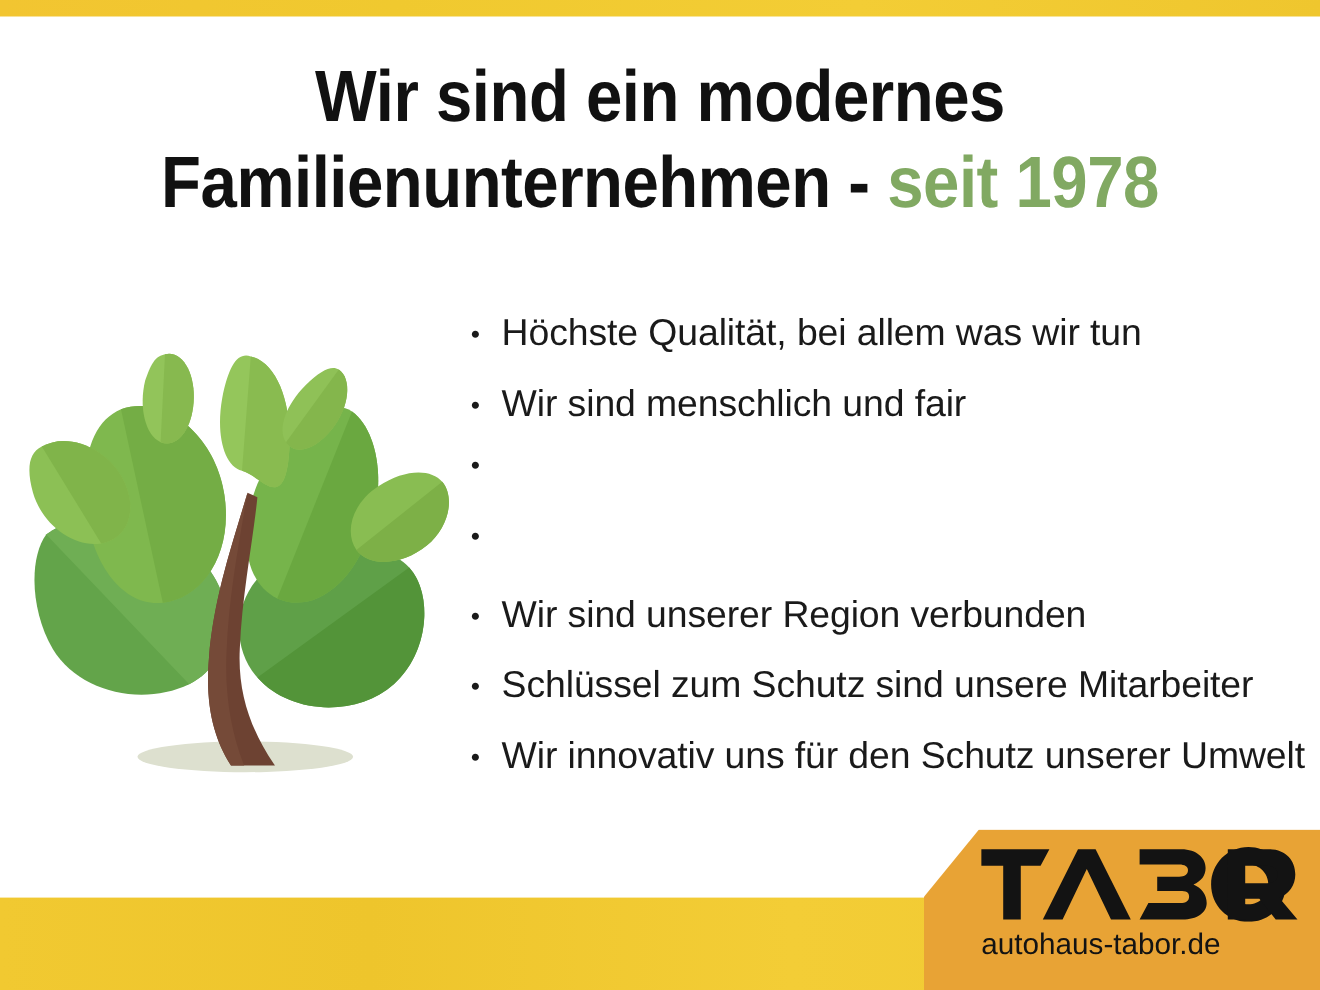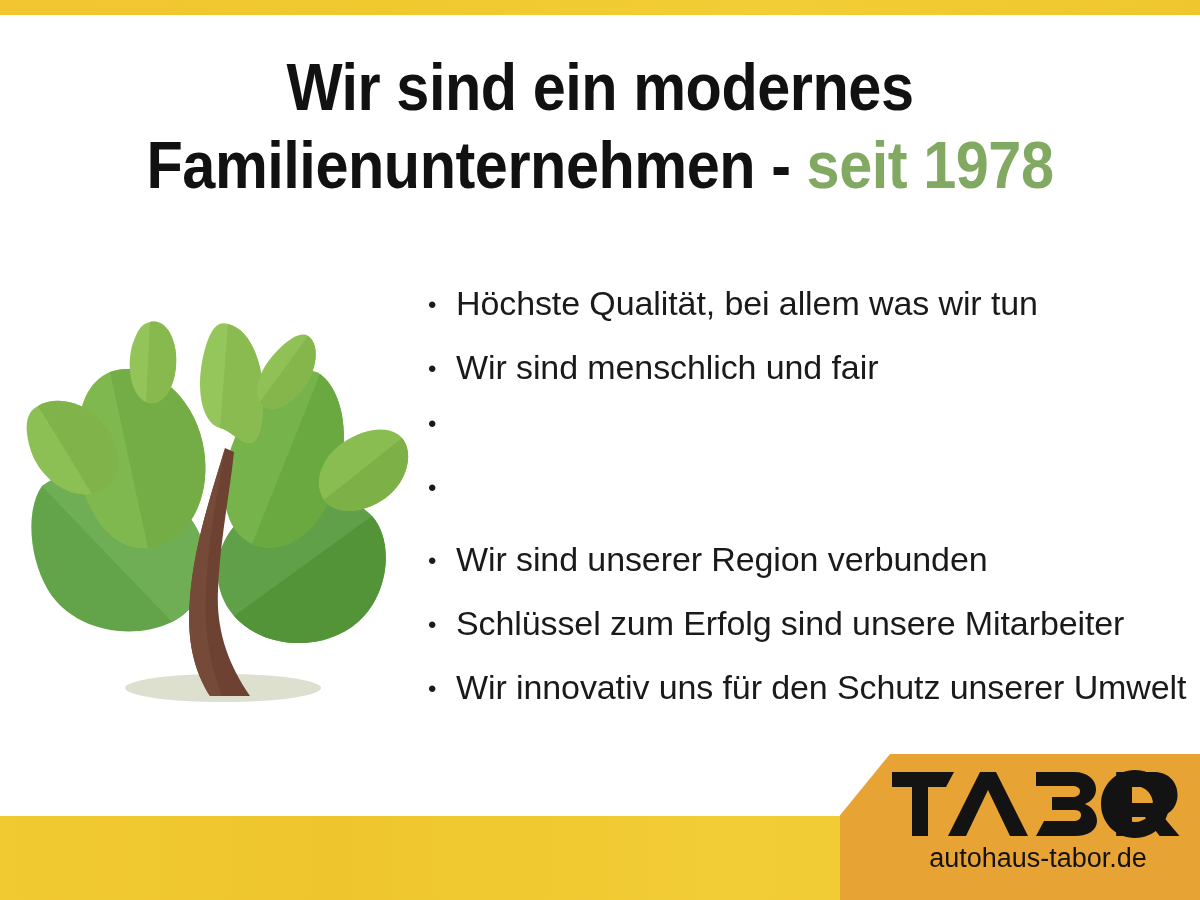--- a/index.html
+++ b/index.html
@@ -124,21 +124,20 @@
   }
   .logo-mark svg { display: block; }
   .logo-url {
     position: absolute;
     left: 52px;
     top: 88px;
     width: 292px;
     font-size: 27px;
     line-height: 32px;
     color: #131313;
-    text-align: center;
     letter-spacing: 0px;
     white-space: nowrap;
   }
 </style>
 </head>
 <body>
 
 <div id="slide">
 
   <div class="top-bar"></div>
@@ -217,21 +216,21 @@
     </div>
     <div class="bullet-row">
       <span class="bullet-dot">•</span>
     </div>
     <div class="bullet-row">
       <span class="bullet-dot">•</span>
       <span class="bullet-text">Wir sind unserer Region verbunden</span>
     </div>
     <div class="bullet-row">
       <span class="bullet-dot">•</span>
-      <span class="bullet-text">Schlüssel zum Erfolg sind unsere Mitarbeiter</span>
+      <span class="bullet-text">Schlüssel zum Schutz sind unsere Mitarbeiter</span>
     </div>
     <div class="bullet-row">
       <span class="bullet-dot">•</span>
       <span class="bullet-text">Wir innovativ uns für den Schutz unserer Umwelt</span>
     </div>
   </div>
 
   <div class="bottom-bar"></div>
 
   <div class="logo-block">

